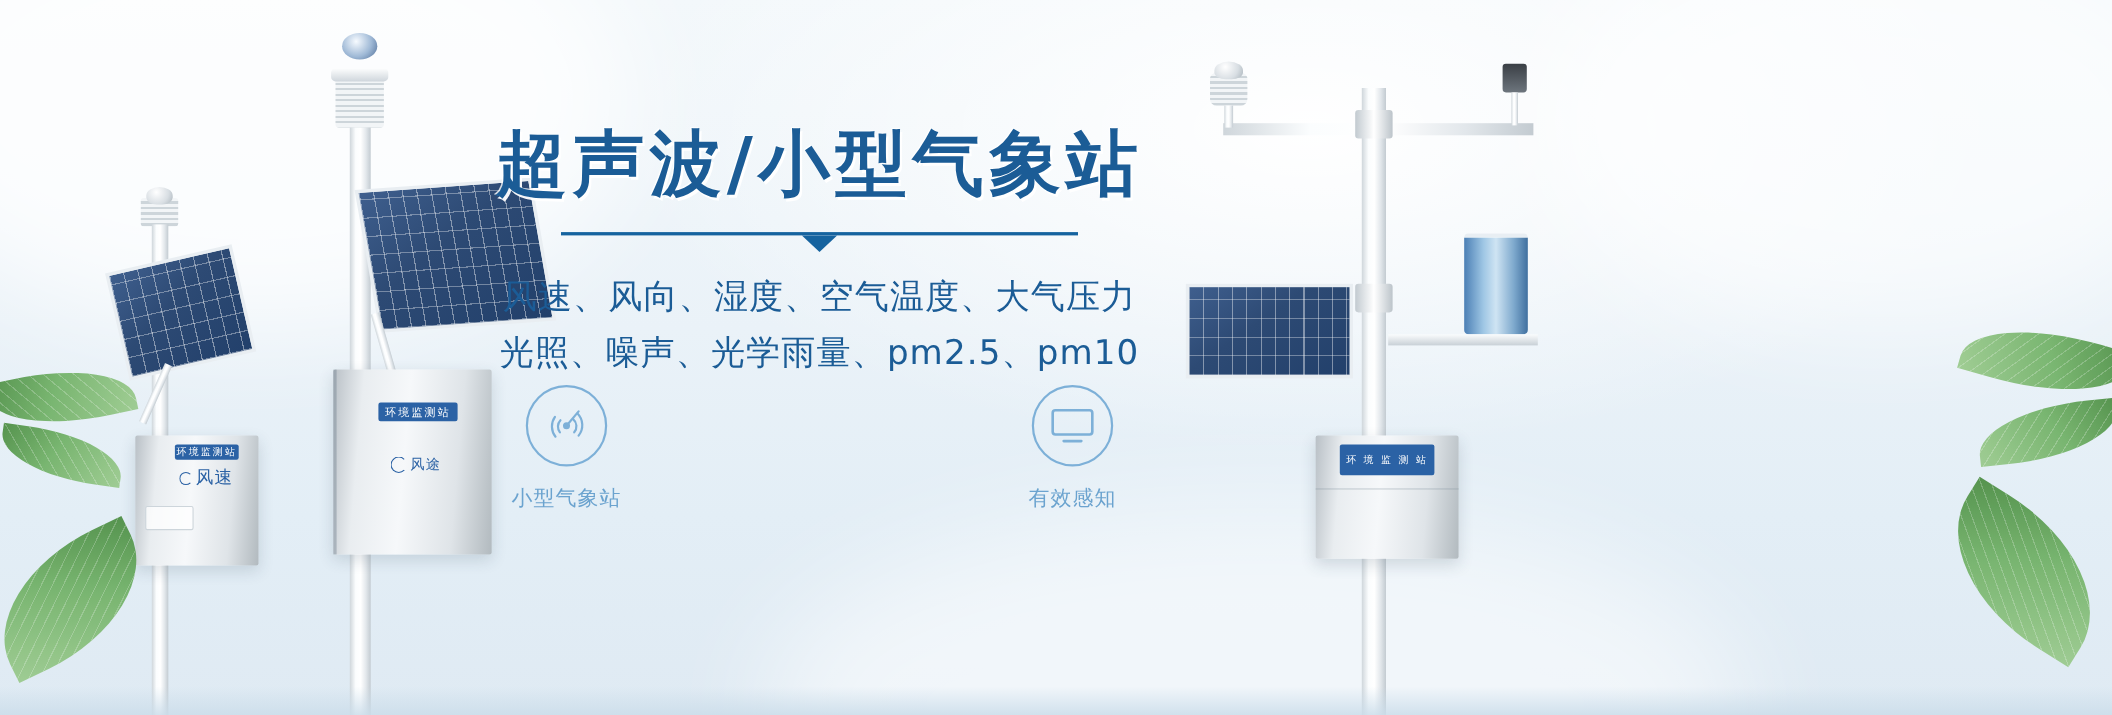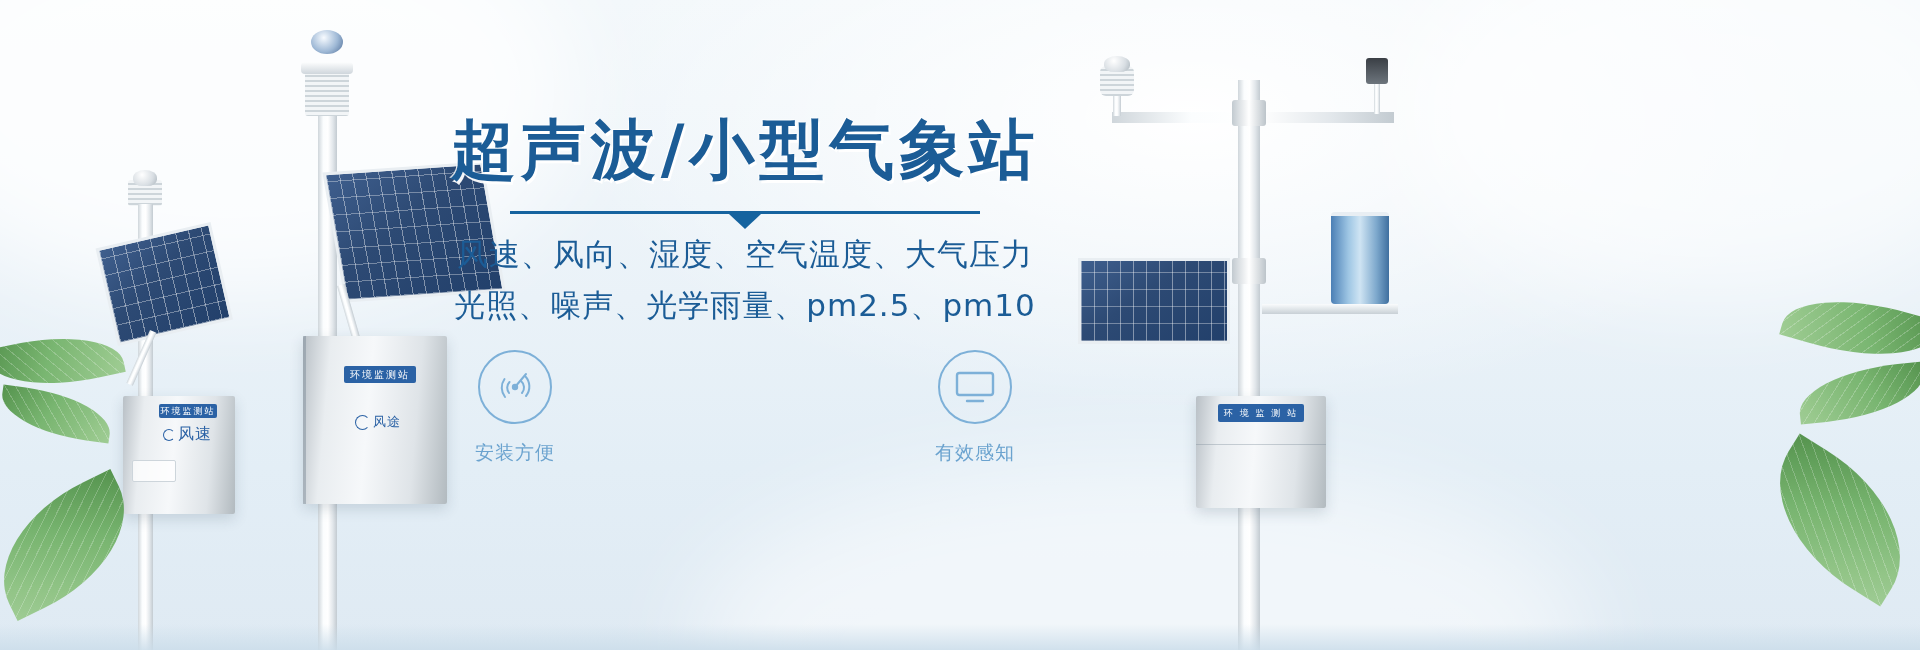--- a/index.html
+++ b/index.html
@@ -33,21 +33,21 @@
     color:#1b5c96; line-height:1.06; white-space:nowrap;
     text-shadow: 2px 3px 0 rgba(255,255,255,.95), -1px -1px 0 rgba(255,255,255,.8);
   }
   .rule { position:relative; width:470px; height:3px; background:#15639f; margin:26px auto 0; }
   .rule .tri {
     position:absolute; left:50%; top:3px; transform:translateX(-50%);
     width:0; height:0; border-left:16px solid transparent; border-right:16px solid transparent;
     border-top:15px solid #15639f;
   }
   .sub {
-    margin-top:16px;
+    margin-top:32px;
     font-family:"DejaVu Sans", sans-serif;
     font-size:31px; color:#1b5c96; line-height:1.58; letter-spacing:1px; white-space:nowrap;
   }
 
   
   .features {
     position:absolute; left:445px; top:350px; width:600px;
     display:flex; justify-content:space-between; z-index:30; padding:0 10px;
   }
   .feat { width:120px; text-align:center; }
@@ -155,21 +155,21 @@
     <div class="mast" style="left:1374px;top:84px;width:6px;height:30px;"></div>
     <div class="mast" style="left:1238px;top:80px;width:22px;height:570px;"></div>
     <div style="position:absolute;left:1232px;top:100px;width:34px;height:26px;background:linear-gradient(90deg,#c2cad0,#ffffff 50%,#bcc4ca);border-radius:3px;"></div>
     <div style="position:absolute;left:1232px;top:258px;width:34px;height:26px;background:linear-gradient(90deg,#c2cad0,#ffffff 50%,#bcc4ca);border-radius:3px;"></div>
     <div class="panel-blue" style="position:absolute;left:1078px;top:258px;width:152px;height:86px;"></div>
     <div style="position:absolute;left:1331px;top:212px;width:58px;height:92px;
                 background:linear-gradient(90deg,#4b7fb5 0%, #9ec6e4 30%, #cfe4f3 50%, #7ea9cd 78%, #3f6f9f 100%);
                 border-top:4px solid #e8eef3;border-radius:4px;"></div>
     <div style="position:absolute;left:1262px;top:304px;width:136px;height:10px;background:linear-gradient(180deg,#fafcfd,#c8d0d6);"></div>
     <div class="boxcab" style="position:absolute;left:1196px;top:396px;width:130px;height:112px;"></div>
-    <div class="badge" style="left:1218px;top:404px;width:86px;height:18px;font-size:9px;">环 境 监 测 站</div>
+    <div class="badge" style="left:1218px;top:404px;width:86px;height:28px;font-size:9px;">环 境 监 测 站</div>
     <div style="position:absolute;left:1196px;top:444px;width:130px;height:1px;background:rgba(130,145,158,.4);"></div>
 
     <div class="leaf" style="left:-10px;top:336px;width:132px;height:50px;transform:rotate(-12deg);"></div>
     <div class="leaf" style="left:0px;top:392px;width:112px;height:44px;transform:rotate(8deg);"></div>
     <div class="leaf" style="left:16px;top:470px;width:96px;height:150px;transform:rotate(64deg);"></div>
     <div class="leaf" style="right:-14px;top:300px;width:150px;height:56px;transform:rotate(16deg) scaleX(-1);"></div>
     <div class="leaf" style="right:-6px;top:368px;width:128px;height:50px;transform:rotate(-6deg) scaleX(-1);"></div>
     <div class="leaf" style="right:28px;top:440px;width:104px;height:160px;transform:rotate(-58deg) scaleX(-1);"></div>
 
     <div class="ground"></div>
@@ -193,21 +193,21 @@
       <div class="circ">
         <svg width="40" height="40" viewBox="0 0 40 40" fill="none" stroke="#7db0d8" stroke-width="2" stroke-linecap="round">
           <circle cx="20" cy="20" r="3.2" fill="#7db0d8" stroke="none"></circle>
           <path d="M26 14 A8.5 8.5 0 0 1 27 26"></path>
           <path d="M14 26 A8.5 8.5 0 0 1 14.5 15"></path>
           <path d="M30 9 A15 15 0 0 1 31 29"></path>
           <path d="M10 30 A15 15 0 0 1 9.5 12"></path>
           <path d="M20 20 L31 7"></path>
         </svg>
       </div>
-      <div class="cap">安装方便</div>
+      <div class="cap">小型气象站</div>
     </div>
 
     <div class="feat">
       <div class="circ">
         <svg width="42" height="36" viewBox="0 0 42 36" fill="none" stroke="#7db0d8" stroke-width="2.4" stroke-linecap="round" stroke-linejoin="round">
           <rect x="3" y="4" width="36" height="22" rx="2.5"></rect>
           <path d="M13 32 H29"></path>
         </svg>
       </div>
       <div class="cap">有效感知</div>

